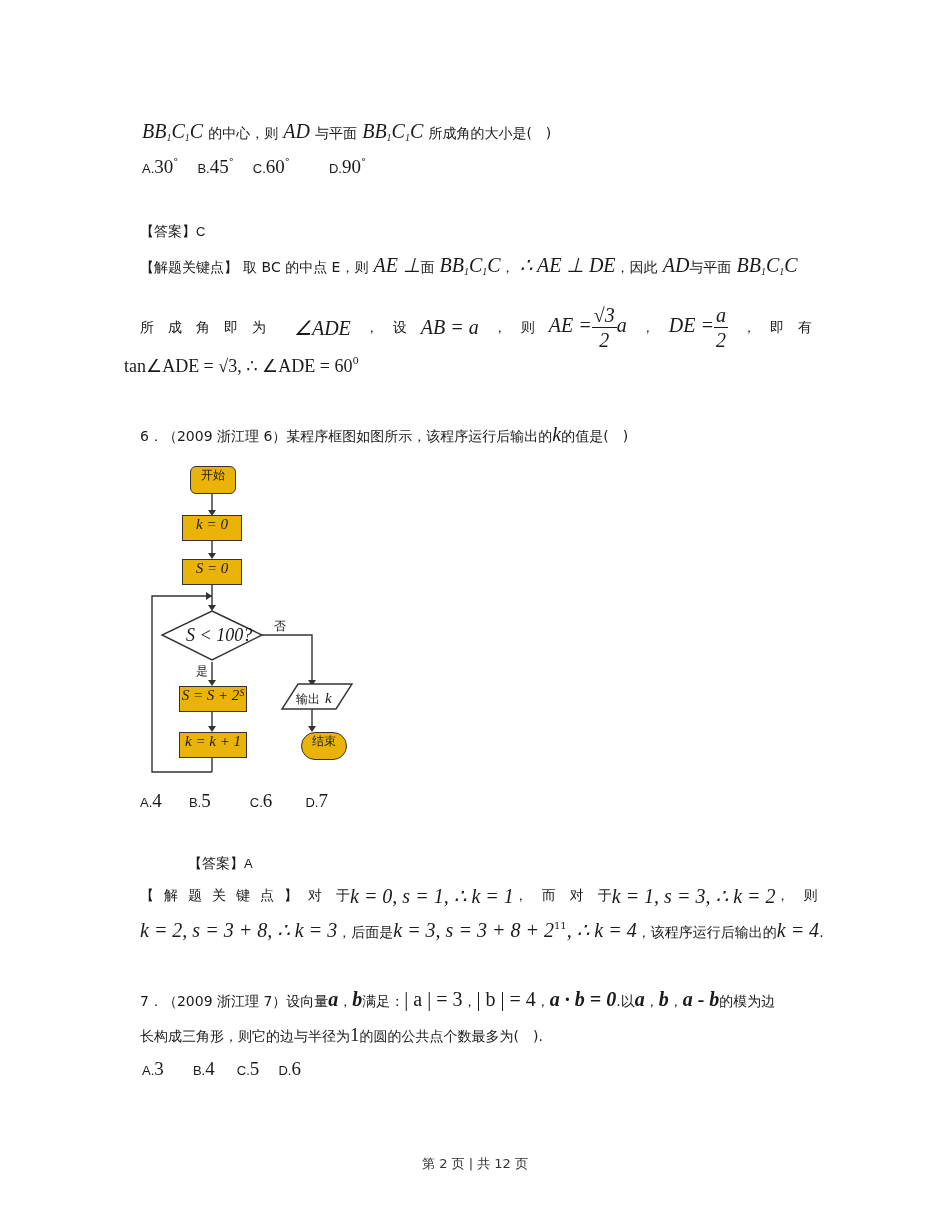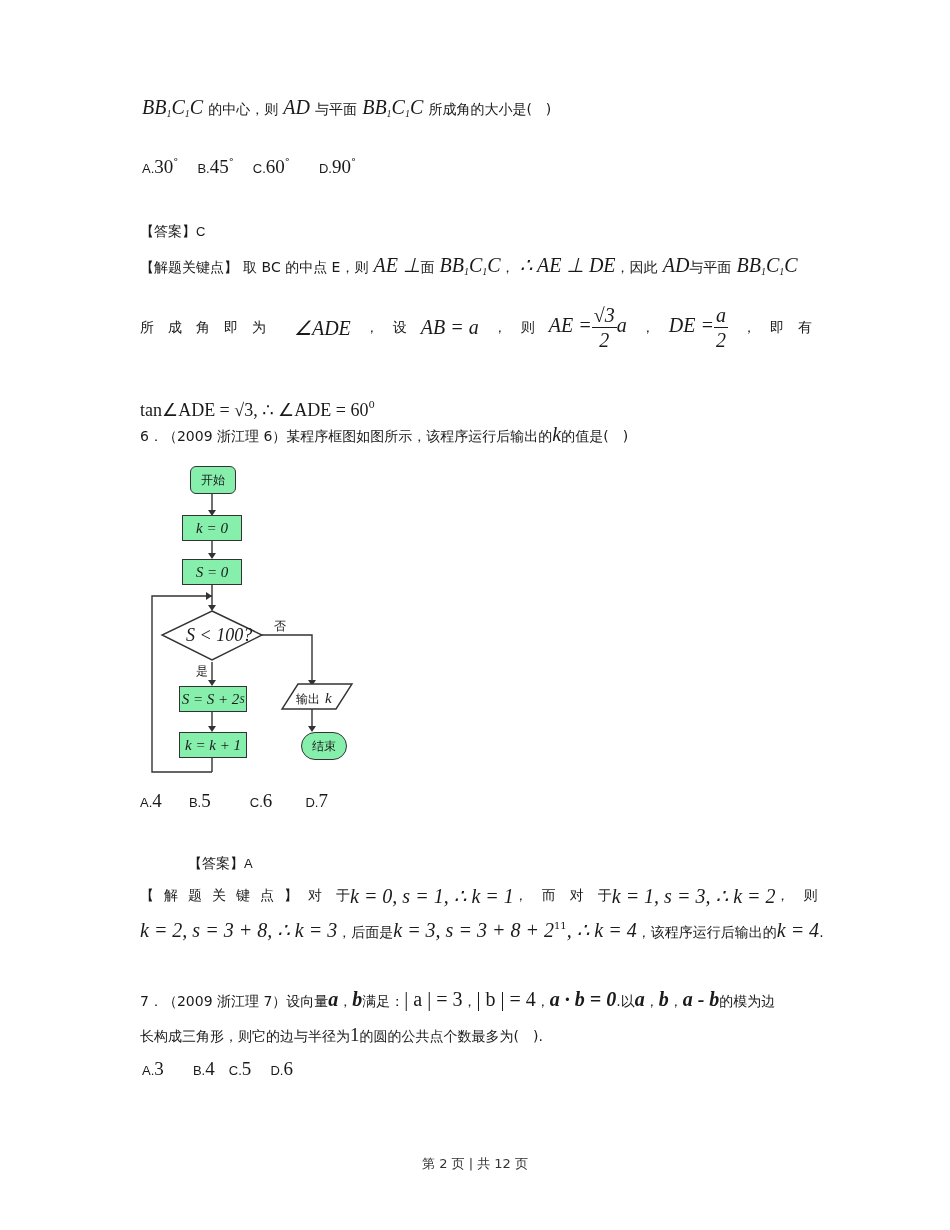--- a/index.html
+++ b/index.html
@@ -10,42 +10,42 @@
   .math { font-family: "Liberation Serif", serif; font-style: italic; font-size: 20px; }
   .mathr { font-family: "Liberation Serif", serif; font-size: 20px; }
   .lbl { font-family: "Liberation Sans", sans-serif; font-size: 13px; }
   .num { font-family: "Liberation Serif", serif; font-size: 19px; }
   sub { font-size: 10px; vertical-align: -3px; }
   sup { font-size: 10px; vertical-align: 8px; }
   .frac { display: inline-flex; flex-direction: column; align-items: center; vertical-align: middle; line-height: 1; }
   .frac .n { border-bottom: 1px solid #1a1a1a; padding: 0 2px 2px; }
   .frac .d { padding-top: 2px; }
   .bold { font-weight: bold; font-style: italic; }
-  .fc-box { position: absolute; border: 1.5px solid #333; background: #86efac; display: flex; align-items: center; justify-content: center;
+  .fc-box { position: absolute; border: 1.5px solid #333; background: #eab308; display: flex; justify-content: center;
             font-family: "Liberation Serif", serif; font-size: 15px; }
   .fc-text { font-family: "DejaVu Sans", sans-serif; font-size: 12px; }
   .footer { font-family: "DejaVu Sans", sans-serif; font-size: 13px; color: #333; }
   .spaced { letter-spacing: 14px; font-family: Liberation Serif, serif; }
 </style>
 </head>
 <body>
 
-<div class="abs" style="left:142px; top:96px;">
+<div class="abs" style="left:142px; top:120px;">
   <span class="math"><span>BB</span><sub>1</sub><span>C</span><sub>1</sub><span>C</span></span>
   <span class="cn">的中心，则</span>
   <span class="math">AD</span>
   <span class="cn">与平面</span>
   <span class="math"><span>BB</span><sub>1</sub><span>C</span><sub>1</sub><span>C</span></span>
   <span class="cn">所成角的大小是(　)</span>
 </div>
 
 <div class="abs" style="left:142px; top:156px;">
   <span style="margin-right:14px;"><span class="lbl">A.</span><span class="num">30</span><sup>°</sup></span>
   <span style="margin-right:14px;"><span class="lbl">B.</span><span class="num">45</span><sup>°</sup></span>
-  <span style="margin-right:24px;"><span class="lbl">C.</span><span class="num">60</span><sup>°</sup></span>
+  <span style="margin-right:34px;"><span class="lbl">C.</span><span class="num">60</span><sup>°</sup></span>
   <span><span class="lbl">D.</span><span class="num">90</span><sup>°</sup></span>
 </div>
 
 <div class="abs" style="left:140px; top:221px;">
   <span class="cn">【答案】</span><span class="lbl">C</span>
 </div>
 
 <div class="abs" style="left:140px; top:253px;">
   <span class="cn">【解题关键点】</span>
   <span class="cn">取 BC 的中点 E，则</span>
@@ -67,21 +67,21 @@
         <span class="d">2</span>
       </span><span>a</span></span>
   <span class="cn">，</span>
   <span class="math"><span>DE =</span><span class="frac">
         <span class="n">a</span>
         <span class="d mathr">2</span>
       </span></span>
   <span class="cn">，　即　有</span>
 </div>
 
-<div class="abs" style="left:140px; top:355px;margin-top:44px;">
+<div class="abs" style="left:124px; top:355px;">
   <span class="mathr" style="font-size:18px;">tan∠ADE = √3, ∴ ∠ADE = 60</span><sup>0</sup>
 </div>
 
 <div class="abs" style="left:140px; top:423px;">
   <span class="cn">6．（2009 浙江理 6）某程序框图如图所示，该程序运行后输出的</span><span class="math">k</span><span class="cn">的值是(　)</span>
 </div>
 
 <div style="position:absolute; left:140px; top:460px; width:230px; height:320px;">
   <svg width="230" height="320" style="position:absolute; left:0; top:0;">
     <g stroke="#333" stroke-width="1.4" fill="none">
@@ -160,20 +160,20 @@
 <div class="abs" style="left:140px; top:988px;">
   <span class="cn">7．（2009 浙江理 7）设向量</span><span class="math bold">a</span><span class="cn">，</span><span class="math bold">b</span><span class="cn">满足：</span><span class="mathr">| a | = 3</span><span class="cn">，</span><span class="mathr">| b | = 4</span><span class="cn">，</span><span class="math bold">a · b = 0</span><span class="cn">.以</span><span class="math bold">a</span><span class="cn">，</span><span class="math bold">b</span><span class="cn">，</span><span class="math bold">a - b</span><span class="cn">的模为边</span>
 </div>
 
 <div class="abs" style="left:140px; top:1024px;">
   <span class="cn">长构成三角形，则它的边与半径为</span><span class="num">1</span><span class="cn">的圆的公共点个数最多为(　).</span>
 </div>
 
 <div class="abs" style="left:142px; top:1058px;">
   <span style="margin-right:24px;"><span class="lbl">A.</span><span class="num">3</span></span>
-  <span style="margin-right:9px;"><span class="lbl">B.</span><span class="num">4</span></span>
+  <span style="margin-right:17px;"><span class="lbl">B.</span><span class="num">4</span></span>
   <span style="margin-right:14px;"><span class="lbl">C.</span><span class="num">5</span></span>
   <span><span class="lbl">D.</span><span class="num">6</span></span>
 </div>
 
 <div class="abs footer" style="left:0; width:950px; top:1155px; text-align:center;">
   <span>第 2 页 | 共 12 页</span>
 </div>
 
 </body></html>

